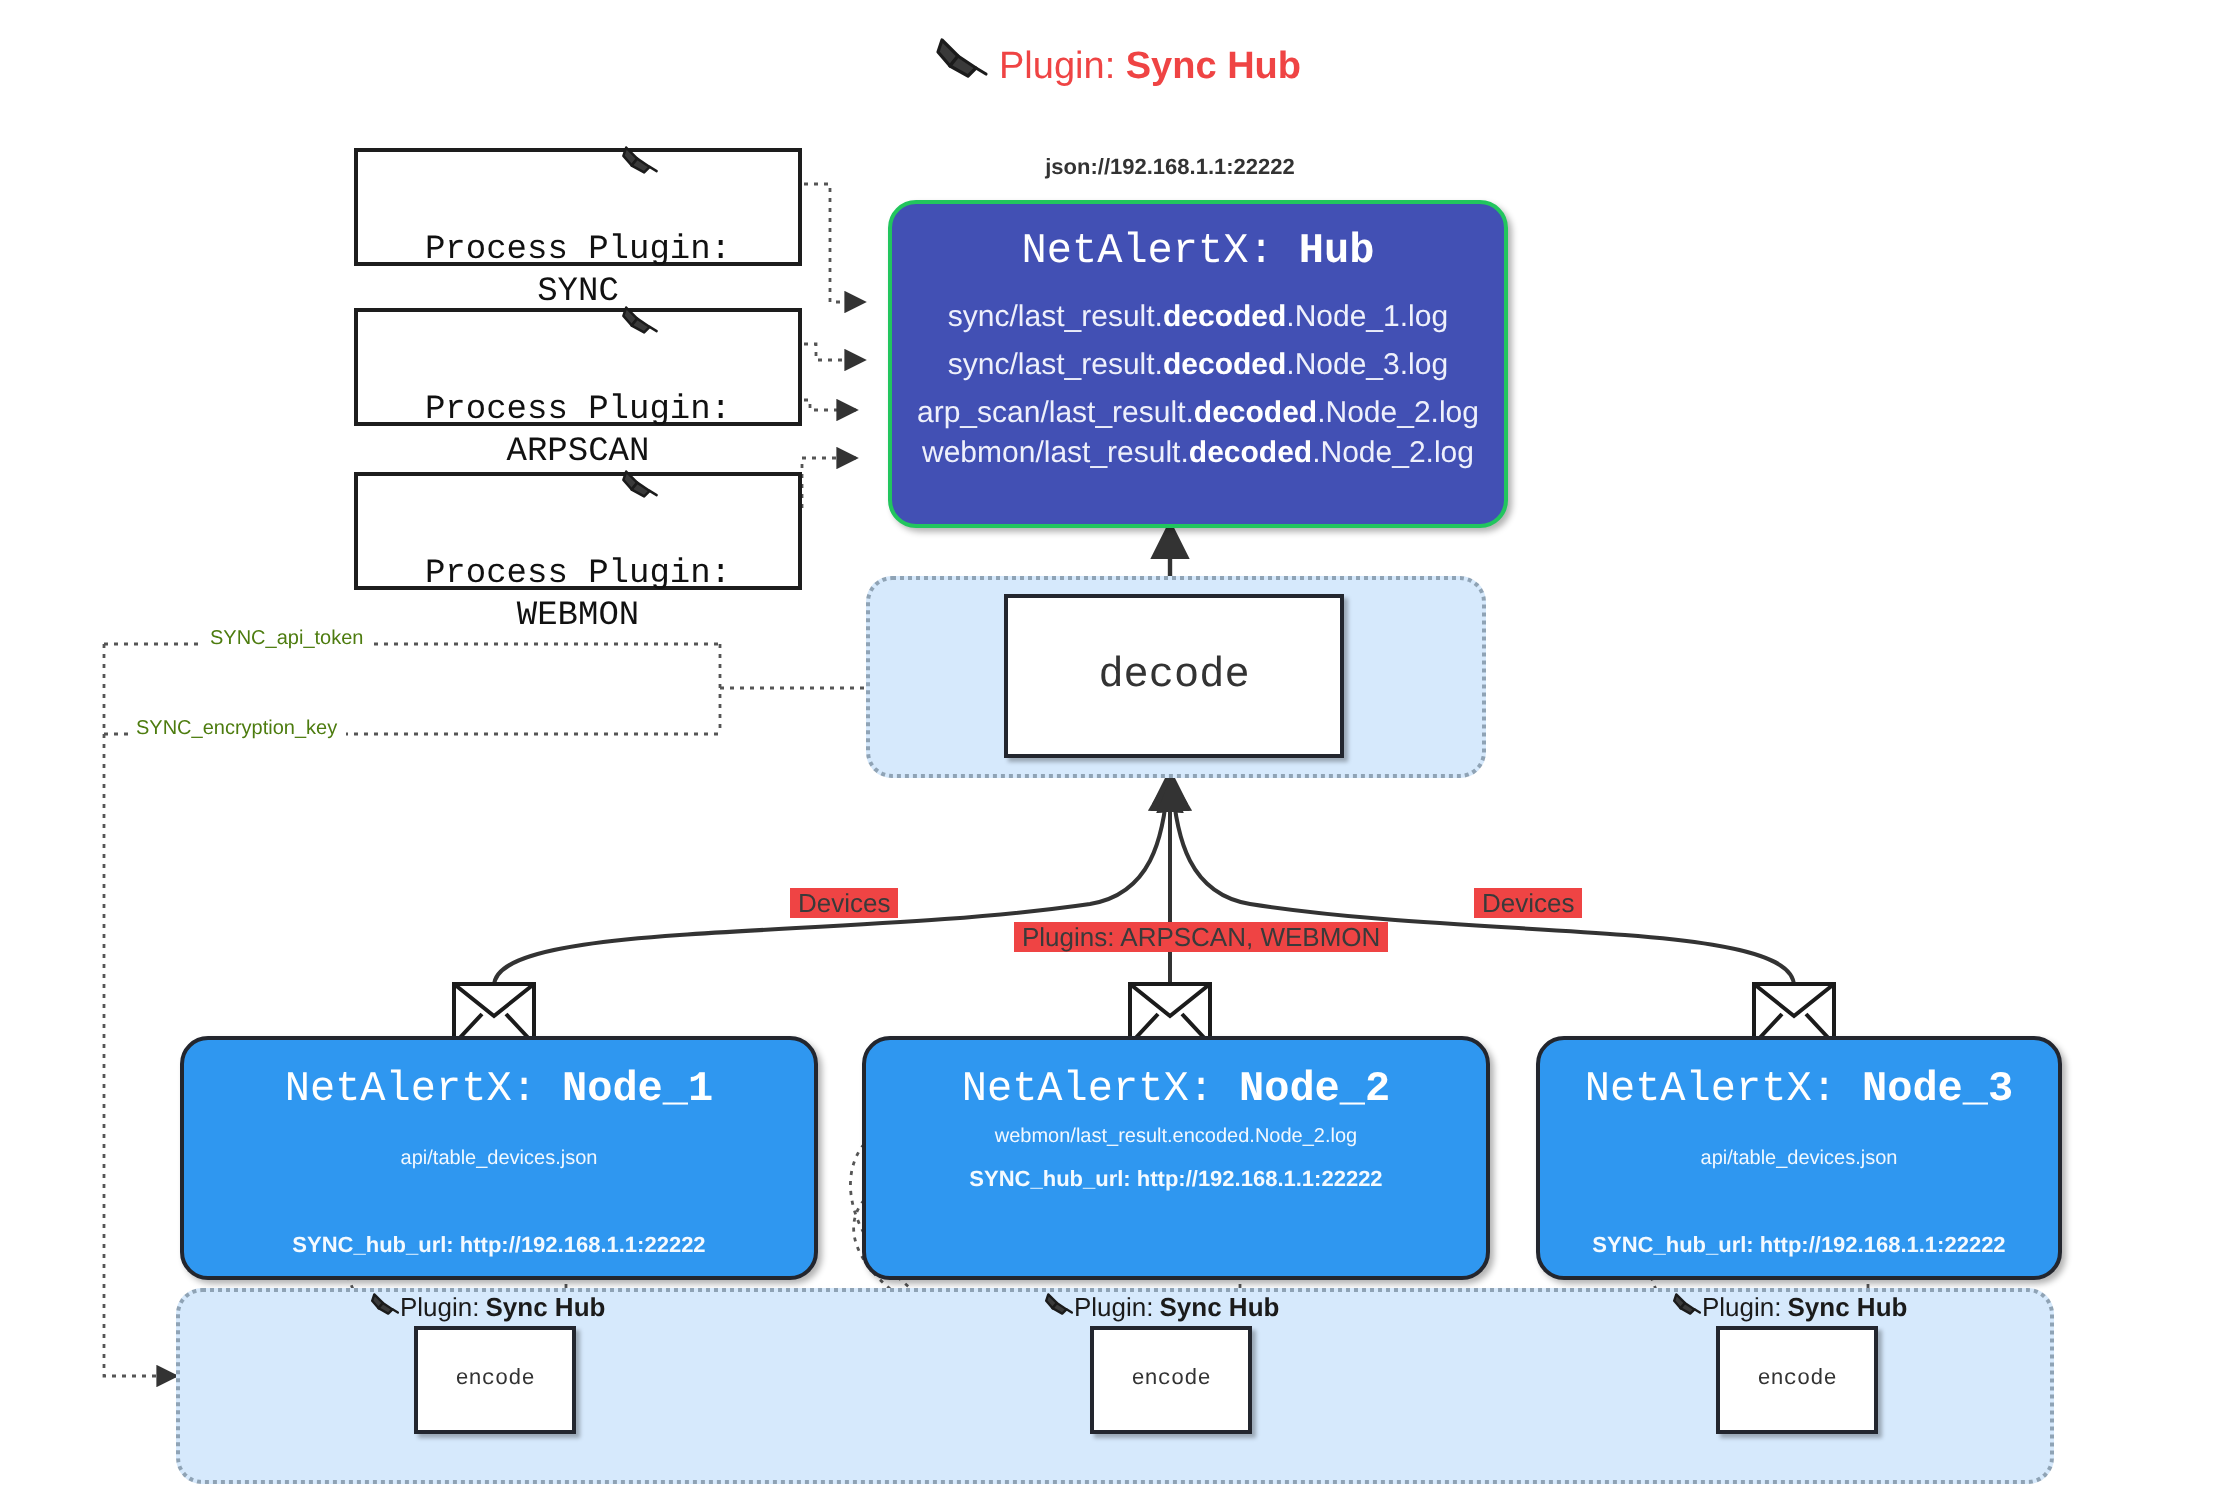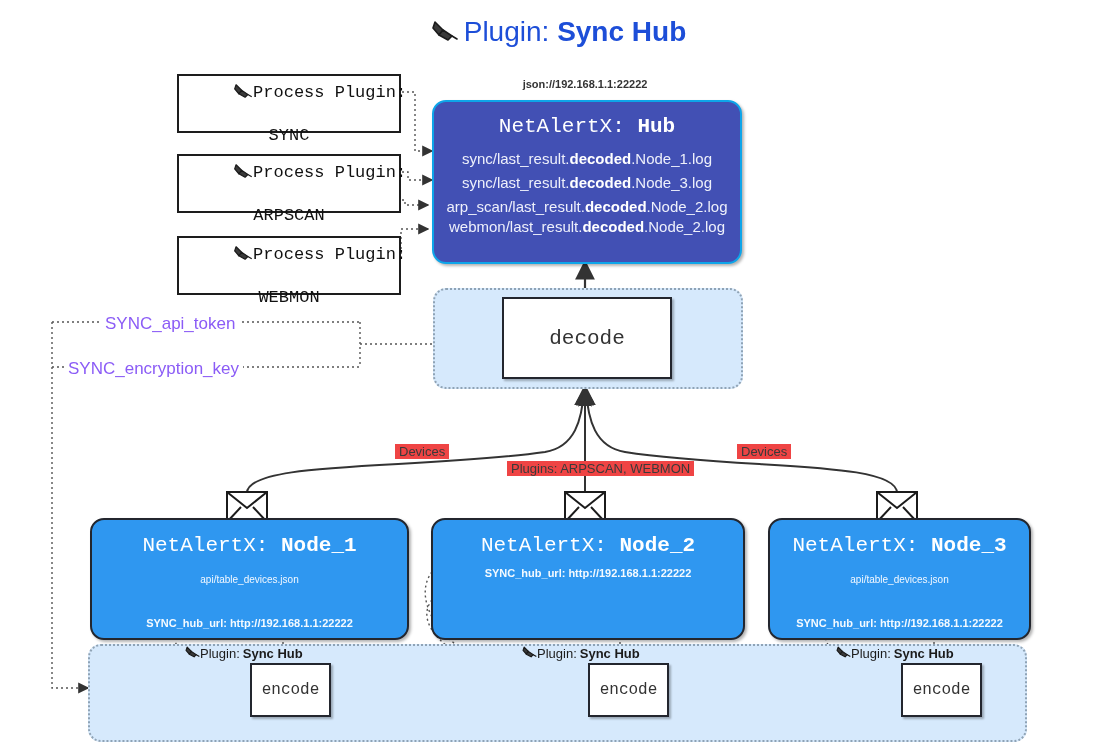--- a/index.html
+++ b/index.html
@@ -2,66 +2,66 @@
 <html><head>
 <meta charset="utf-8">
 <style>
   html,body{margin:0;padding:0;background:#ffffff;}
   body{width:1117px;height:754px;position:relative;overflow:hidden;
        font-family:"Liberation Sans", sans-serif;color:#222;}
   .abs{position:absolute;}
   svg.layer{position:absolute;left:0;top:0;width:1117px;height:754px;pointer-events:none;}
 
   
-  #title{left:0;top:16px;width:1117px;text-align:center;font-size:28px;color:#1d4ed8;}
+  #title{left:0;top:16px;width:1117px;text-align:center;font-size:19px;color:#ef4444;}
   #title .tt{font-weight:400;}
   #title .tb{font-weight:700;}
   .plug{display:inline-block;vertical-align:-3px;margin-right:5px;}
 
   
   .procbox{border:2px solid #1d1d1d;background:#fff;
            font-family:"Liberation Mono", monospace;font-size:17px;color:#111;
            display:flex;flex-direction:column;align-items:center;justify-content:center;
            line-height:1.25;}
-  .procbox .l1{display:flex;align-items:center;white-space:pre;}
+  .procbox .l1{display:flex;align-items:center;white-space:pre;flex-direction:column;}
   .procbox .l2{white-space:pre;}
 
   
   #huburl{font-size:11px;font-weight:700;color:#333;text-align:center;}
-  #hub{background:#4250b4;border:2px solid #0ea5e9;border-radius:14px;
-       box-shadow:2px 2px 3px rgba(0,0,0,.30);}
+  #hub{background:#4250b4;border:2px solid #22c55e;border-radius:14px;
+       box-shadow:2px 2px 3px rgba(0,0,0,.30);margin-left:12px;}
   #hub .htitle{font-family:"Liberation Mono", monospace;font-size:21px;color:#fff;
                text-align:center;margin-top:13px;white-space:pre;}
   #hub .htitle b{font-weight:700;}
   #hub .hline{font-size:15px;color:#eef0fb;text-align:center;white-space:nowrap;}
   #hub .hline b{font-weight:700;color:#ffffff;}
 
   
   .bluebox{background:#d6e9fc;border:2px dotted #8fa3b5;border-radius:13px;}
 
   
   .whitebox{background:#fff;border:2px solid #23262e;
             box-shadow:2px 2px 2px rgba(0,0,0,.28);
             display:flex;align-items:center;justify-content:center;
             font-family:"Liberation Mono", monospace;color:#333;}
   #decode{font-size:21px;}
-  .encode{font-size:16px;margin-left:43px;}
+  .encode{font-size:11px;}
 
   
   .node{background:#2f97f0;border:2px solid #23262e;border-radius:14px;
         box-shadow:2px 2px 3px rgba(0,0,0,.30);}
   .node .ntitle{font-family:"Liberation Mono", monospace;font-size:21px;color:#fff;
                 text-align:center;margin-top:14px;white-space:pre;}
   .node .ntitle b{font-weight:700;}
   .node .nline{font-size:10px;color:#f2f8ff;text-align:center;white-space:nowrap;}
   .node .nurl{font-size:11px;font-weight:700;color:#f4faff;text-align:center;white-space:nowrap;}
 
   
   .edgelbl{font-size:13px;color:#3a3a3a;background:#ef4444;padding:0 4px;white-space:nowrap;}
-  .tokenlbl{font-size:17px;color:#8b5cf6;background:#fff;padding:0 4px;white-space:nowrap;}
+  .tokenlbl{font-size:10px;color:#4d7c0f;background:#fff;padding:0 4px;white-space:nowrap;}
   .pluglbl{font-size:13px;color:#1b1b1b;white-space:nowrap;display:flex;align-items:center;}
   .pluglbl b{font-weight:700;margin-left:3px;}
 </style>
 </head>
 <body>
 
 <svg class="layer">
   <defs>
     <marker id="ar" markerWidth="9" markerHeight="9" refX="8" refY="4.5" orient="auto">
       <path d="M0,0 L9,4.5 L0,9 z" fill="#333"></path>
@@ -203,20 +203,21 @@
 </div>
 
 <div class="abs node" style="left:90px;top:518px;width:315px;height:118px;">
   <div class="ntitle"><span>NetAlertX: </span><b>Node_1</b></div>
   <div class="nline" style="margin-top:17px;">api/table_devices.json</div>
   <div class="nurl" style="margin-top:32px;">SYNC_hub_url: http://192.168.1.1:22222</div>
 </div>
 
 <div class="abs node" style="left:431px;top:518px;width:310px;height:118px;">
   <div class="ntitle"><span>NetAlertX: </span><b>Node_2</b></div>
+  <div class="nline" style="margin-top:6px;">webmon/last_result.encoded.Node_2.log</div>
   <div class="nurl" style="margin-top:10px;">SYNC_hub_url: http://192.168.1.1:22222</div>
 </div>
 
 <div class="abs node" style="left:768px;top:518px;width:259px;height:118px;">
   <div class="ntitle"><span>NetAlertX: </span><b>Node_3</b></div>
   <div class="nline" style="margin-top:17px;">api/table_devices.json</div>
   <div class="nurl" style="margin-top:32px;">SYNC_hub_url: http://192.168.1.1:22222</div>
 </div>
 
 <div class="abs bluebox" style="left:88px;top:644px;width:935px;height:94px;"></div>

